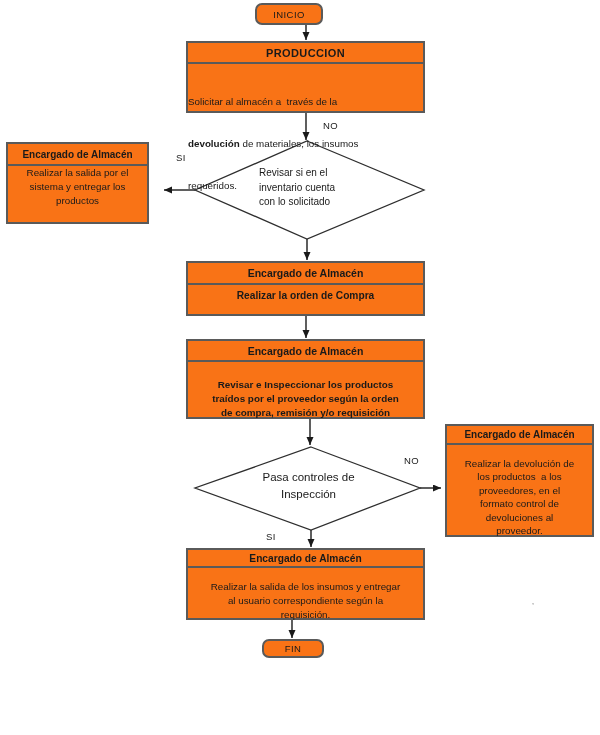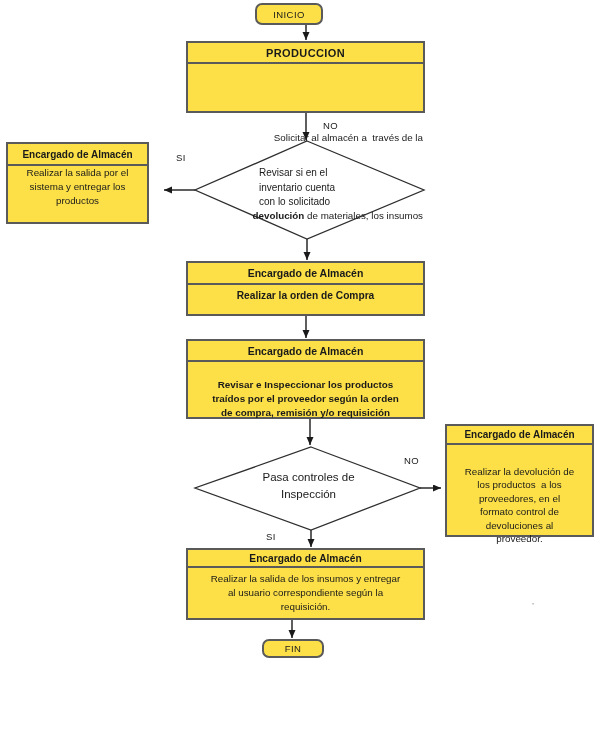--- a/index.html
+++ b/index.html
@@ -18,21 +18,21 @@
   }
   .connectors {
     position: absolute;
     left: 0;
     top: 0;
     z-index: 1;
   }
   .node {
     position: absolute;
     box-sizing: border-box;
-    background: #fde047;
+    background: #f97316;
     z-index: 2;
   }
   .box {
     border: 2px solid #5a5a5a;
   }
   .terminator {
     border: 2px solid #5a5a5a;
     border-radius: 7px;
     display: flex;
     align-items: center;
@@ -49,22 +49,21 @@
     box-sizing: border-box;
     white-space: pre-wrap;
   }
   .bdy {
     text-align: center;
     white-space: pre-wrap;
     box-sizing: border-box;
   }
   .ln {
     white-space: pre-wrap;
-    text-align: right;
-    margin-top: 36px;
+    text-align: left;
   }
   .dtext {
     position: absolute;
     z-index: 3;
     white-space: pre-wrap;
     background: transparent;
   }
   .edge-label {
     position: absolute;
     z-index: 3;
@@ -146,31 +145,31 @@
 
   <span class="edge-label" style="left:404px;top:455px">NO</span>
 
   <span class="edge-label" style="left:266px;top:531px">SI</span>
 
   <div class="dtext" style="left:226px;top:469px;width:165px;font-size:11.5px;line-height:16.5px;text-align:center">Pasa controles de
 Inspección</div>
 
   <div class="node box" style="left:445px;top:424px;width:149px;height:113px">
     <div class="hdr" style="height:19px;font-size:10px">Encargado de Almacén</div>
-    <div class="bdy" style="padding-top:20px;font-size:9.8px;line-height:13.4px">Realizar la devolución de
+    <div class="bdy" style="padding-top:12px;font-size:9.8px;line-height:13.4px">Realizar la devolución de
 los productos  a los
 proveedores, en el
 formato control de
 devoluciones al
 proveedor.</div>
   </div>
 
   <div class="node box" style="left:186px;top:548px;width:239px;height:72px">
     <div class="hdr" style="height:18px;font-size:10.2px">Encargado de Almacén</div>
-    <div class="bdy" style="padding-top:4px;font-size:9.8px;line-height:13.8px">Realizar la salida de los insumos y entregar
+    <div class="bdy" style="padding-top:12px;font-size:9.8px;line-height:13.8px">Realizar la salida de los insumos y entregar
 al usuario correspondiente según la
 requisición.</div>
   </div>
 
   <div class="node terminator" style="left:262px;top:639px;width:62px;height:19px">
     <span>FIN</span>
   </div>
 
   <span class="stray" style="left:532px;top:601px">’</span>
 

